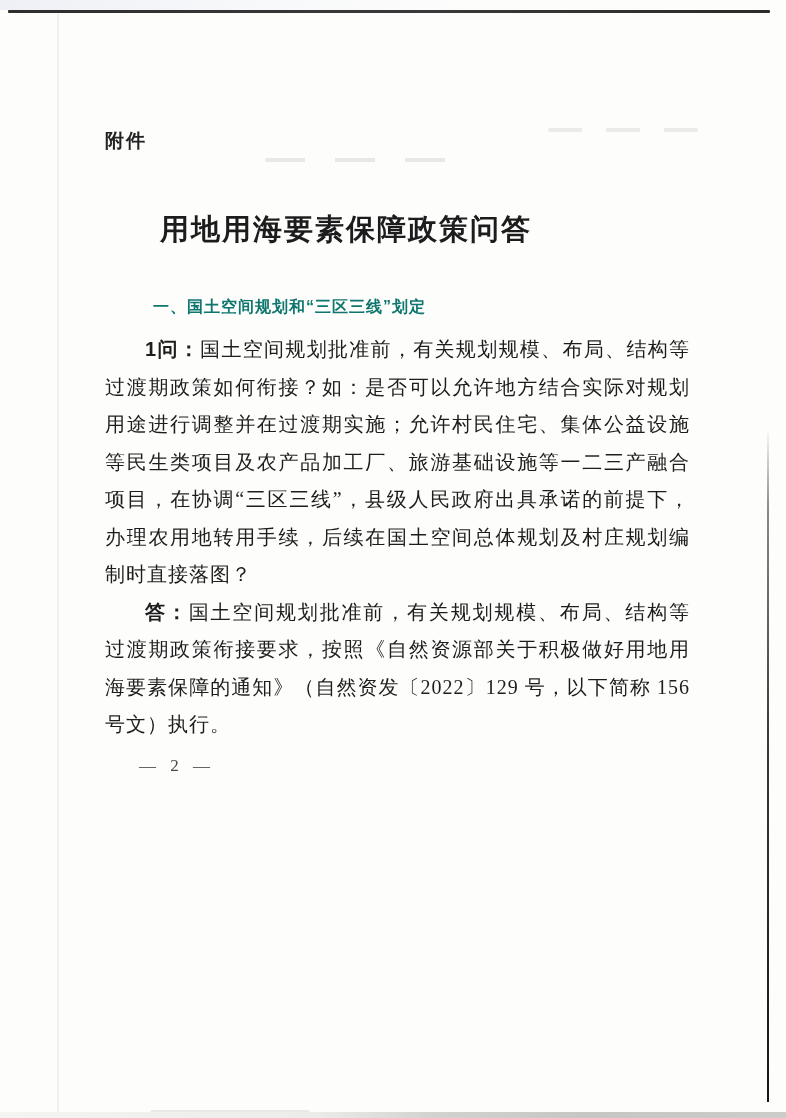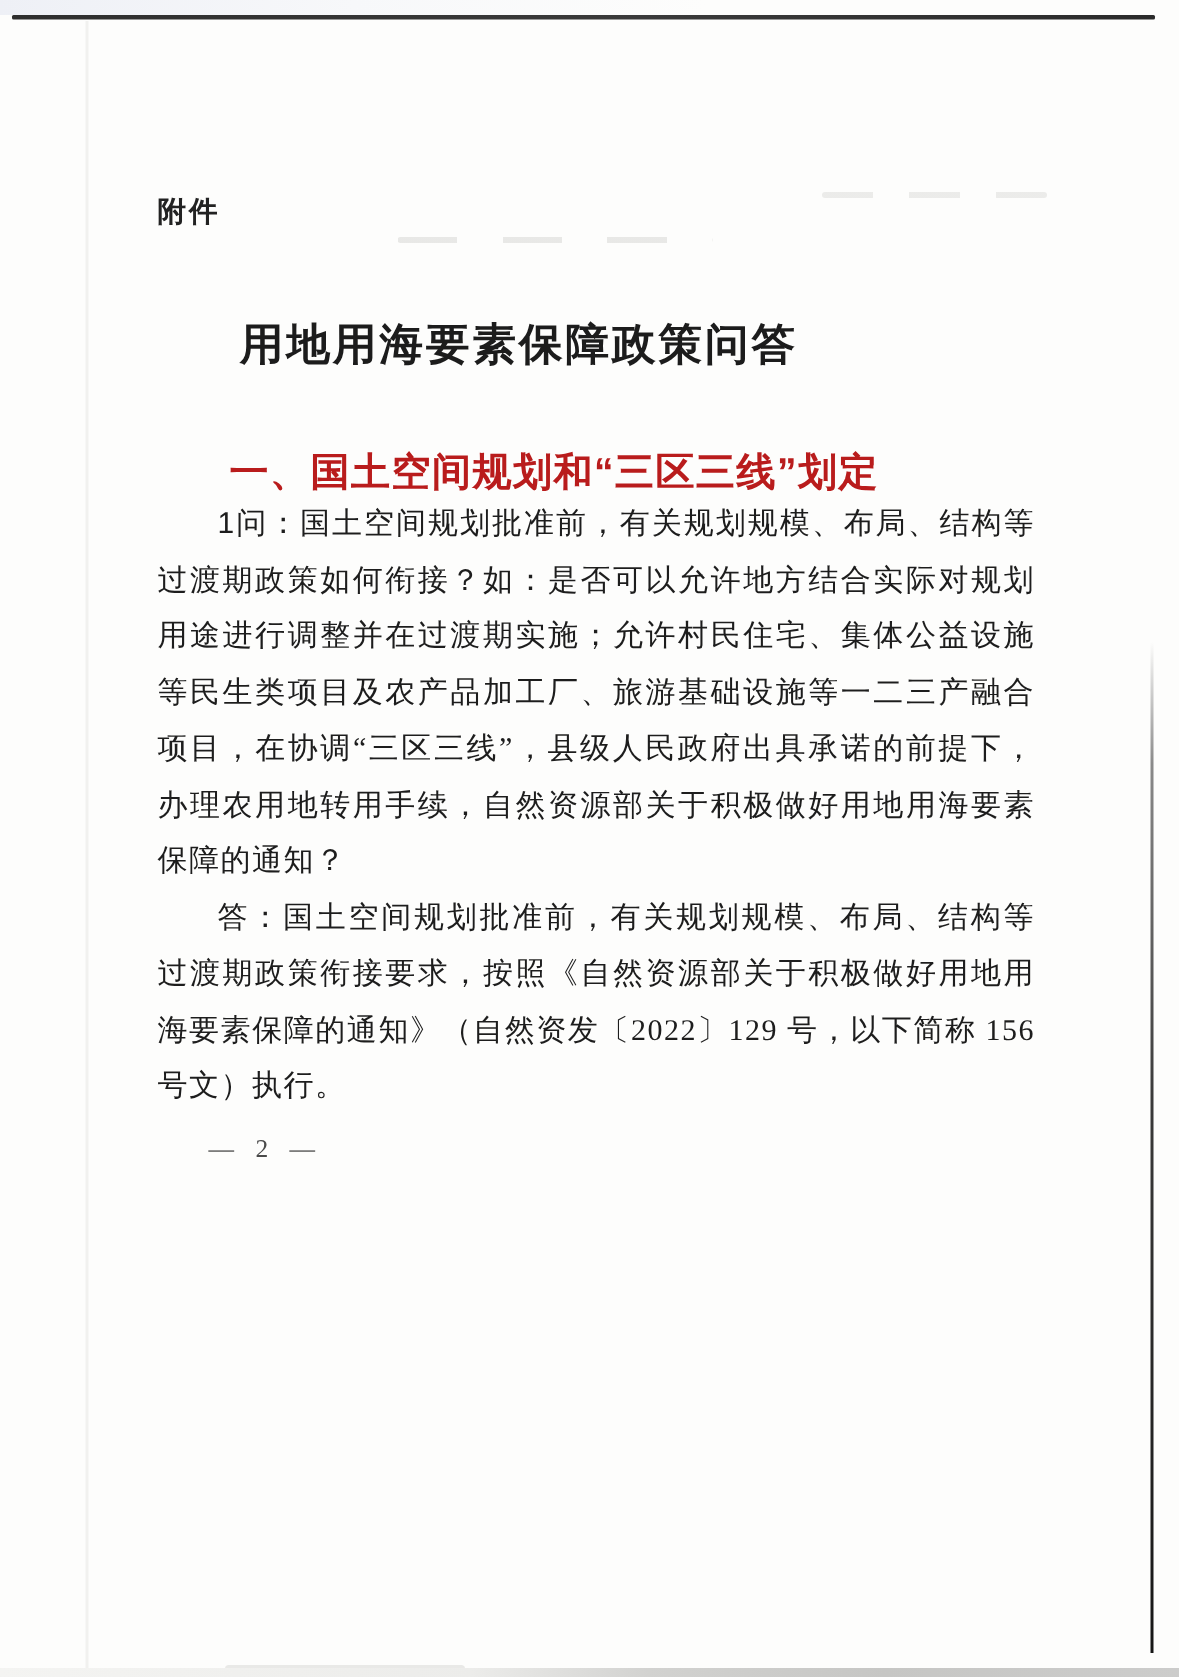--- a/index.html
+++ b/index.html
@@ -61,33 +61,33 @@
     font-weight: bold; font-size: 19px; letter-spacing: 2px; color: #222;
   }
   .doc-title {
     position: absolute; top: 210px; left: 0; width: 692px;
     text-align: center;
     font-weight: bold; font-size: 29px; letter-spacing: 2px; color: #1c1c1c;
   }
   .section-heading {
     position: absolute; top: 297px; left: 153px;
     font-family: "Liberation Sans", "DejaVu Sans", sans-serif;
-    font-weight: bold; font-size: 26px; letter-spacing: 1px; color: #b91c1c;
+    font-weight: bold; font-size: 16px; letter-spacing: 1px; color: #0f766e;
   }
   .body-col {
     position: absolute; top: 331px; left: 105px; width: 585px;
     font-size: 20px; line-height: 37.5px; letter-spacing: 1px;
     text-align: justify; text-justify: inter-character; color: #1d1d1d;
   }
   .body-col p {
     margin: 0; text-indent: 2em;
   }
   .lead {
     font-family: "Liberation Sans", "DejaVu Sans", sans-serif;
-    font-weight: normal;
+    font-weight: bold;
   }
   .page-number {
     margin-top: 3px; padding-left: 34px;
     text-indent: 0; text-align: left;
     font-size: 17px; letter-spacing: 5px; color: #4a4a4a;
   }
 </style>
 </head>
 <body>
 
@@ -99,21 +99,21 @@
   <div class="smudge-1"></div>
   <div class="smudge-2"></div>
 
   <div class="attachment">附件</div>
 
   <div class="doc-title">用地用海要素保障政策问答</div>
 
   <div class="section-heading">一、国土空间规划和“三区三线”划定</div>
 
   <div class="body-col">
-    <p><span class="lead">1问：</span><span>国土空间规划批准前，有关规划规模、布局、结构等过渡期政策如何衔接？如：是否可以允许地方结合实际对规划用途进行调整并在过渡期实施；允许村民住宅、集体公益设施等民生类项目及农产品加工厂、旅游基础设施等一二三产融合项目，在协调“三区三线”，县级人民政府出具承诺的前提下，办理农用地转用手续，自然资源部关于积极做好用地用海要素保障的通知？</span></p>
+    <p><span class="lead">1问：</span><span>国土空间规划批准前，有关规划规模、布局、结构等过渡期政策如何衔接？如：是否可以允许地方结合实际对规划用途进行调整并在过渡期实施；允许村民住宅、集体公益设施等民生类项目及农产品加工厂、旅游基础设施等一二三产融合项目，在协调“三区三线”，县级人民政府出具承诺的前提下，办理农用地转用手续，后续在国土空间总体规划及村庄规划编制时直接落图？</span></p>
 
     <p><span class="lead">答：</span><span>国土空间规划批准前，有关规划规模、布局、结构等过渡期政策衔接要求，按照《自然资源部关于积极做好用地用海要素保障的通知》（自然资发〔2022〕129 号，以下简称 156 号文）执行。</span></p>
 
 
     <div class="page-number">— 2 —</div>
   </div>
 
   <div class="right-rule"></div>
   <div class="bottom-smudge"></div>
   <div class="bottom-band"></div>

